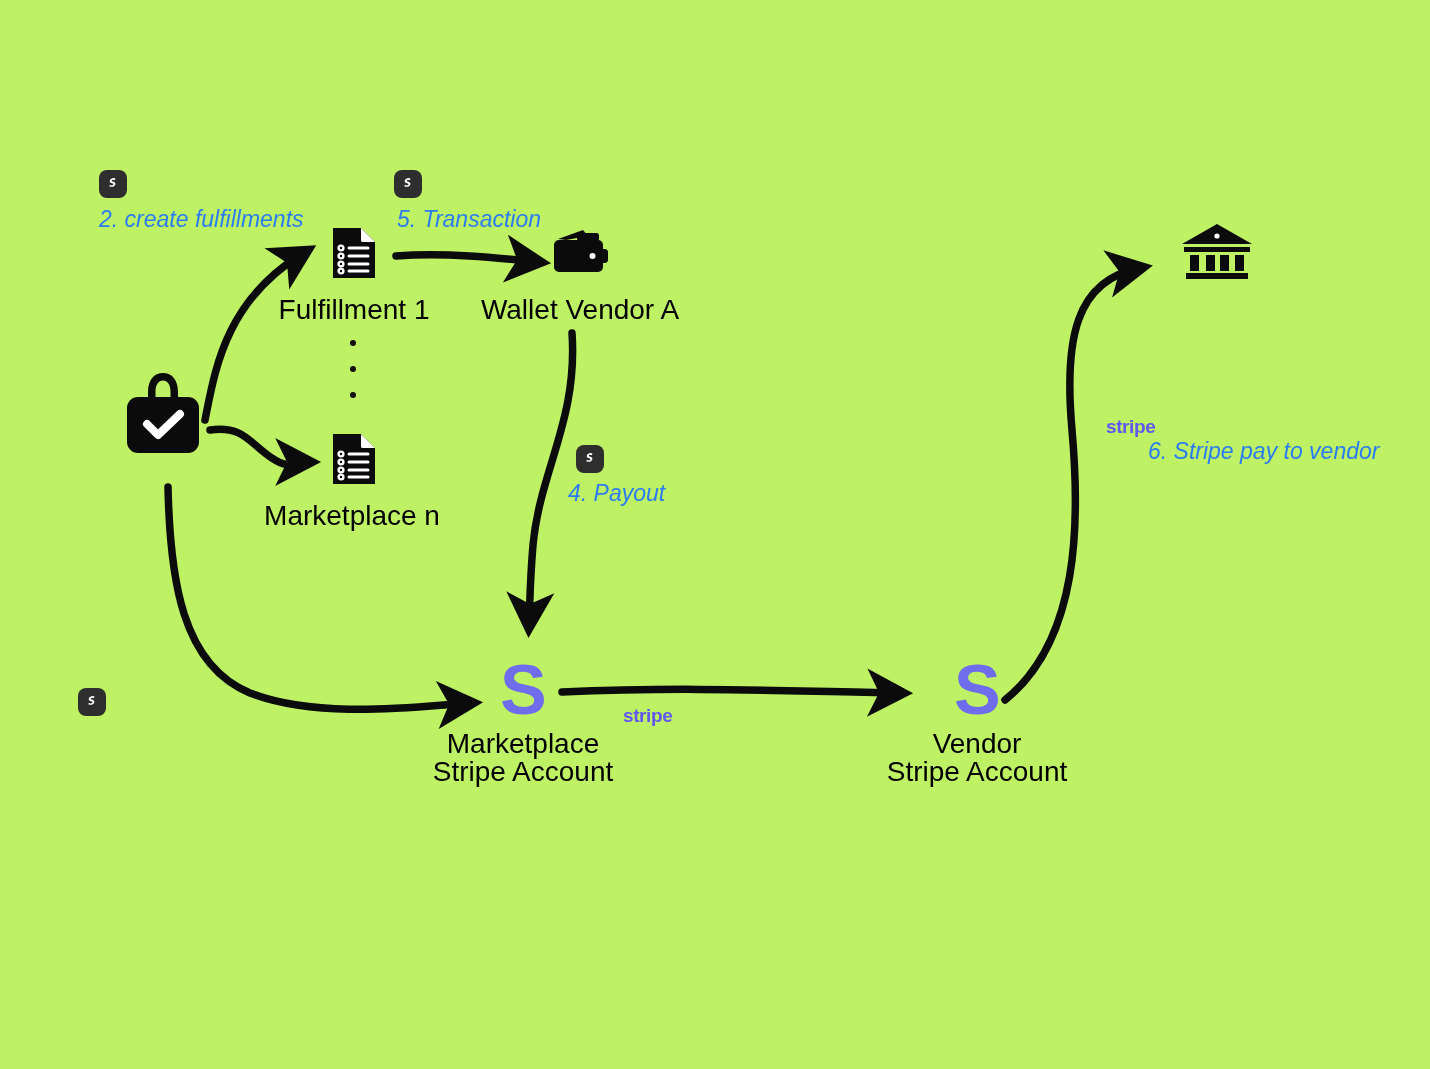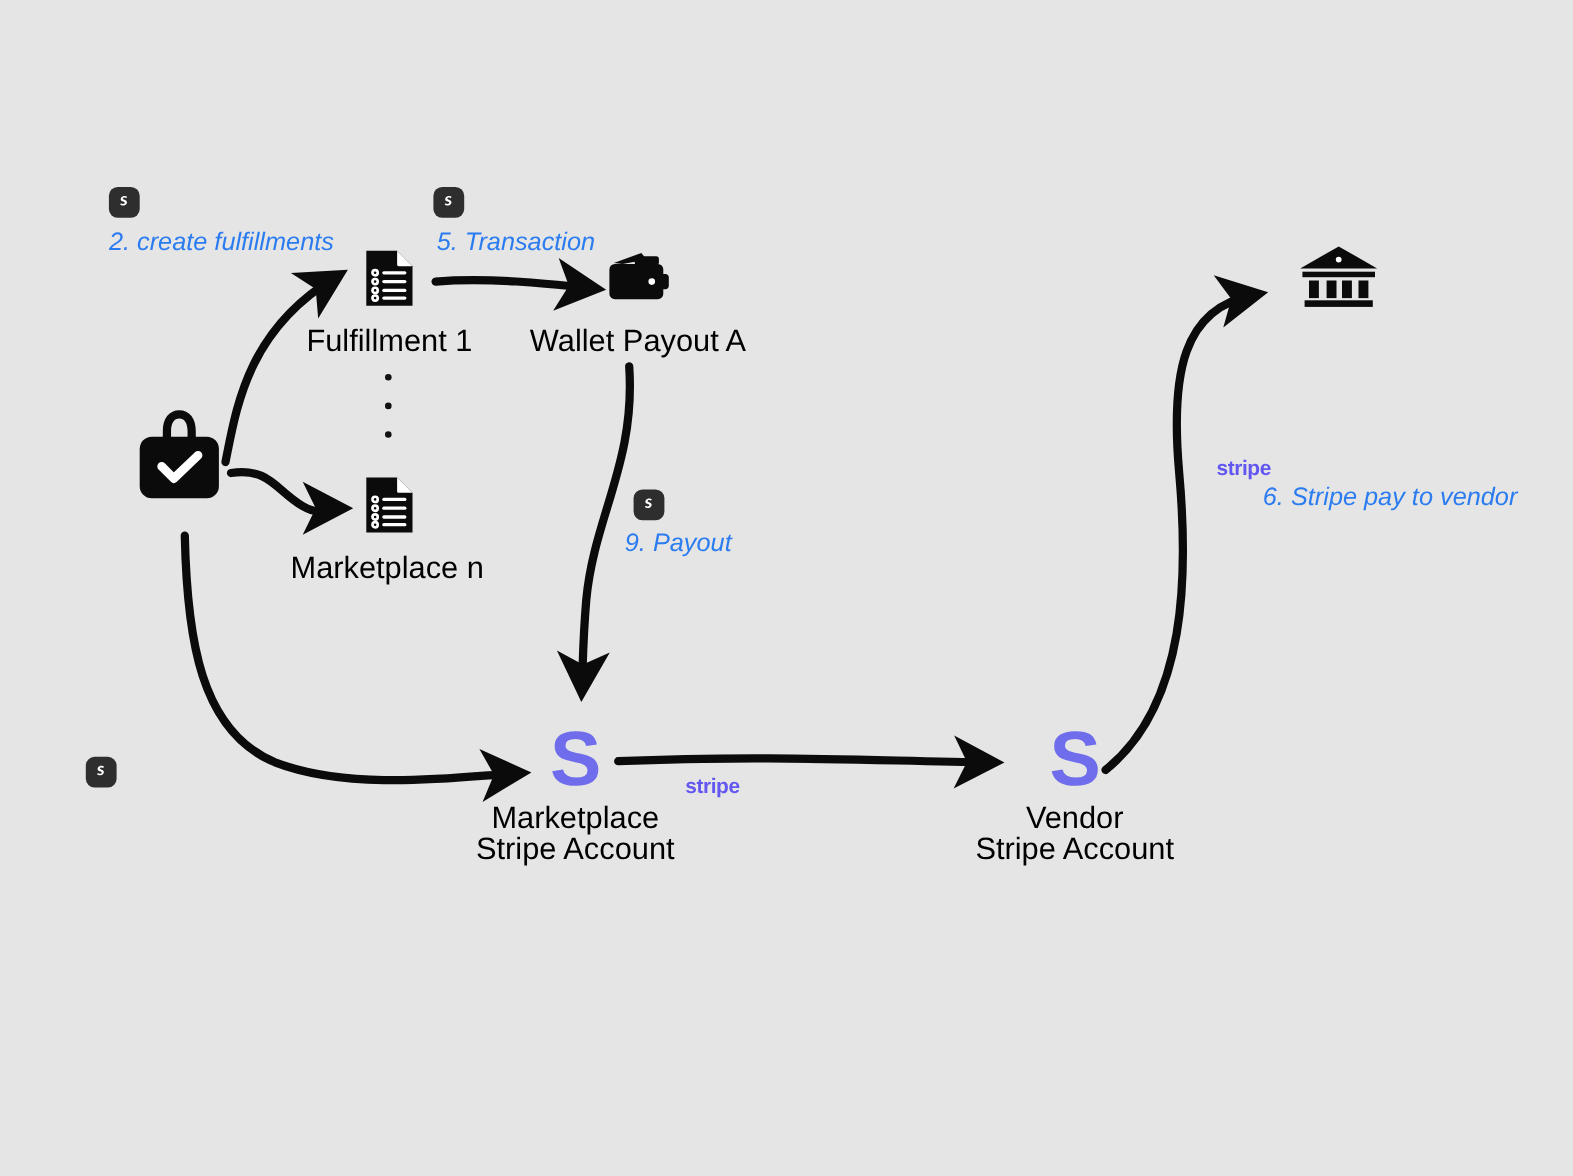--- a/index.html
+++ b/index.html
@@ -7,21 +7,21 @@
     padding: 0;
     background: #ffffff;
   }
   body {
     font-family: "Liberation Sans", sans-serif;
   }
   #canvas {
     position: relative;
     width: 1430px;
     height: 1069px;
-    background: #e5e5e5;
+    background: #bef264;
     overflow: hidden;
   }
   .node {
     position: absolute;
   }
   .node-label {
     position: absolute;
     text-align: center;
     font-family: "Liberation Sans", sans-serif;
     font-size: 28px;
@@ -186,28 +186,28 @@
 
   <div class="node" style="left:550px; top:225px;">
     <svg class="ico" width="60" height="52" viewBox="0 0 60 52">
       <path d="M8 14 L33 5 L38 11 L16 15 Z" fill="#0b0b0b"></path>
       <rect x="27" y="8" width="22" height="8" rx="2.5" fill="#0b0b0b"></rect>
       <rect x="4" y="15" width="49" height="32" rx="5" fill="#0b0b0b"></rect>
       <path d="M40 24 L55 24 C56.6 24 58 25.4 58 27 L58 35 C58 36.6 56.6 38 55 38 L40 38 C37 38 34.5 35 34.5 31 C34.5 27 37 24 40 24 Z" fill="#0b0b0b"></path>
       <circle cx="42.5" cy="31" r="3" fill="#ffffff"></circle>
     </svg>
   </div>
-  <div class="node-label" style="left:480px; top:296px; width:200px;">Wallet Payout A</div>
+  <div class="node-label" style="left:480px; top:296px; width:200px;">Wallet Vendor A</div>
 
   <div class="shopify-badge" style="left:576px; top:445px;">
     <svg class="ico" width="18" height="18" viewBox="0 0 24 24">
       <path d="M15.4 5.1c-1.0-0.9-2.6-1.2-4.2-0.8C9.3 4.8 8.0 6.0 7.7 7.5c-0.3 1.6 0.7 2.6 2.2 3.2l1.6 0.6c0.9 0.35 1.2 0.7 1.1 1.25-0.12 0.7-0.9 1.2-1.9 1.3-1.1 0.1-2.1-0.25-2.7-0.85l-1.0 1.6c0.95 0.95 2.6 1.4 4.3 1.1 2.2-0.4 3.6-1.8 3.85-3.4 0.25-1.6-0.75-2.6-2.3-3.2l-1.5-0.6C10.5 8.2 10.2 7.85 10.3 7.35c0.1-0.6 0.8-1.05 1.75-1.15 0.95-0.1 1.8 0.2 2.3 0.7z" fill="#ffffff"></path>
     </svg>
   </div>
-  <div class="step-label" style="left:568px; top:479px;">9. Payout</div>
+  <div class="step-label" style="left:568px; top:479px;">4. Payout</div>
 
   <div class="shopify-badge" style="left:78px; top:688px;">
     <svg class="ico" width="18" height="18" viewBox="0 0 24 24">
       <path d="M15.4 5.1c-1.0-0.9-2.6-1.2-4.2-0.8C9.3 4.8 8.0 6.0 7.7 7.5c-0.3 1.6 0.7 2.6 2.2 3.2l1.6 0.6c0.9 0.35 1.2 0.7 1.1 1.25-0.12 0.7-0.9 1.2-1.9 1.3-1.1 0.1-2.1-0.25-2.7-0.85l-1.0 1.6c0.95 0.95 2.6 1.4 4.3 1.1 2.2-0.4 3.6-1.8 3.85-3.4 0.25-1.6-0.75-2.6-2.3-3.2l-1.5-0.6C10.5 8.2 10.2 7.85 10.3 7.35c0.1-0.6 0.8-1.05 1.75-1.15 0.95-0.1 1.8 0.2 2.3 0.7z" fill="#ffffff"></path>
     </svg>
   </div>
 
   <div class="stripe-S" style="left:500px; top:655px;">S</div>
   <div class="node-label" style="left:423px; top:730px; width:200px;">Marketplace
 Stripe Account</div>

